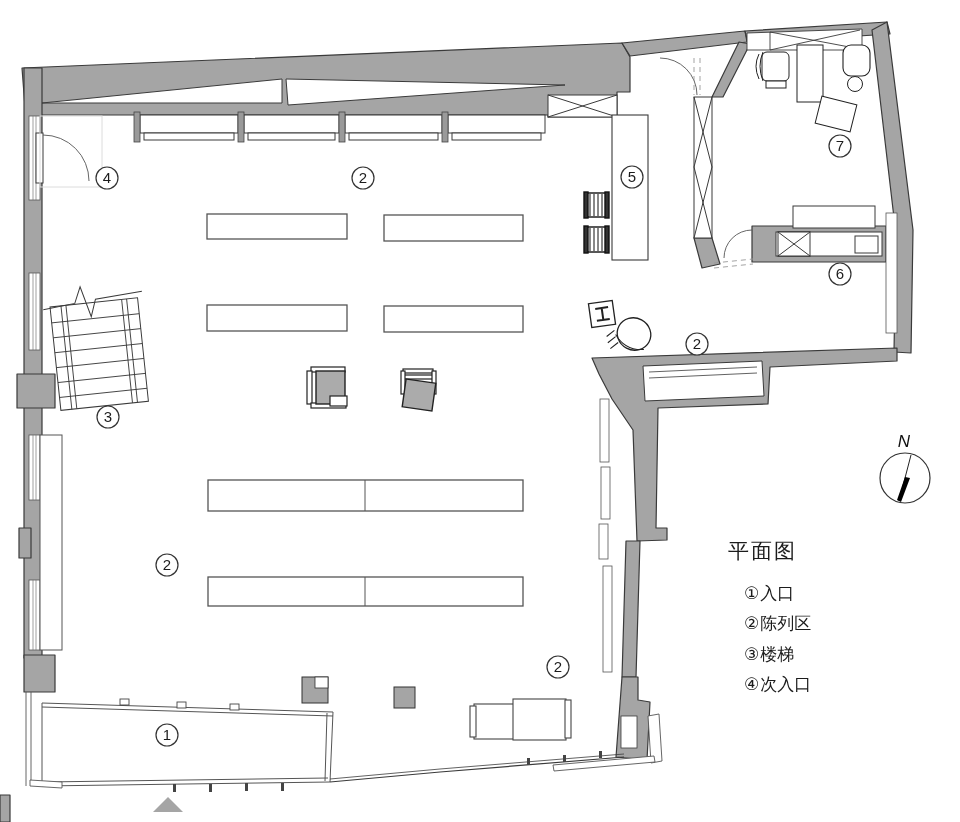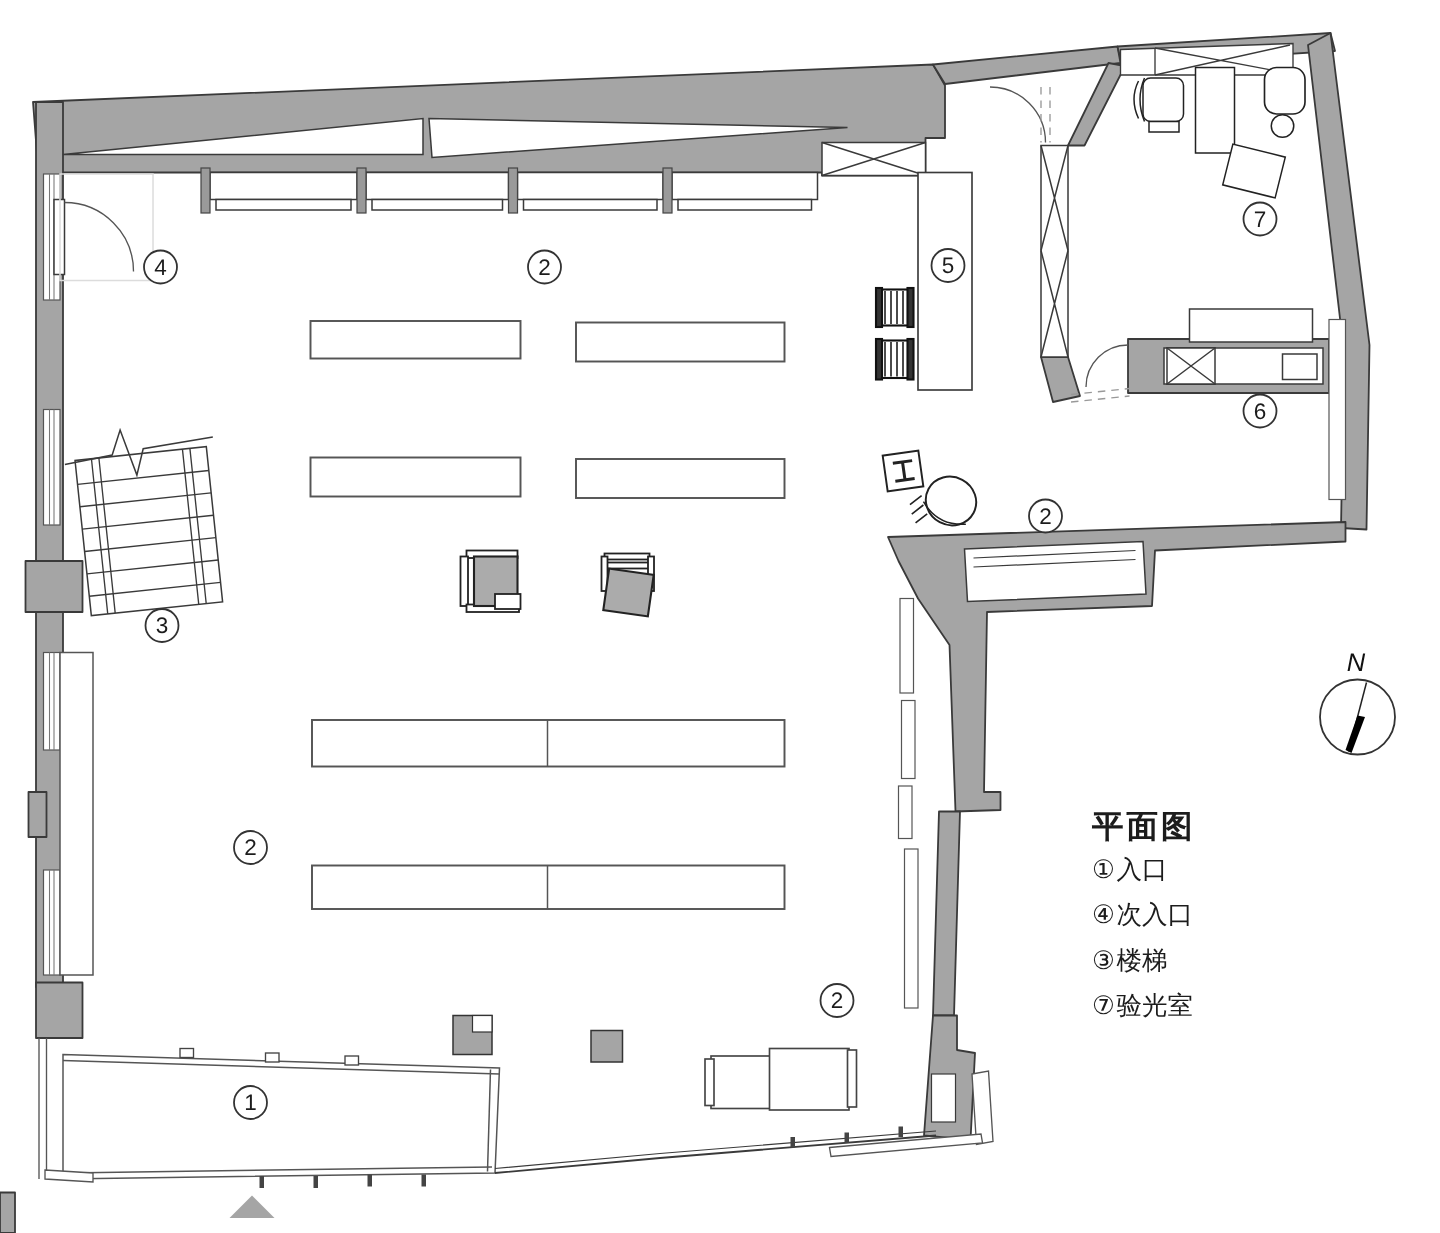--- a/index.html
+++ b/index.html
@@ -3,22 +3,22 @@
 <meta charset="utf-8">
 <style>
   html,body{margin:0;padding:0;}
   body{
     width:960px;height:822px;position:relative;background:#ffffff;
     font-family:"Liberation Sans","DejaVu Sans",sans-serif;color:#1c1c1c;
     overflow:hidden;
   }
   #plan-svg{position:absolute;left:0;top:0;}
   .legend{position:absolute;left:728px;top:537px;width:220px;}
-  .legend-title{font-size:21px;font-weight:700;letter-spacing:2px;}
-  .legend-item{font-size:17px;line-height:30.4px;white-space:nowrap;}
+  .legend-title{font-size:21px;font-weight:400;letter-spacing:2px;margin-bottom:14px;}
+  .legend-item{font-size:17px;line-height:30.4px;white-space:nowrap;margin-left:16px;}
   .legend-item .num{margin-right:1px;}
   
   text.lbl{font-size:15px;fill:#1c1c1c;text-anchor:middle;}
   text.north{font-size:17px;font-style:italic;text-anchor:middle;fill:#111;}
 </style>
 </head>
 <body>
 
 <svg id="plan-svg" width="960" height="822" viewBox="0 0 960 822">
 
@@ -323,21 +323,21 @@
     <text class="north" x="904" y="447">N</text>
   </g>
 </svg>
 
 <div class="legend">
   <div class="legend-title">平面图</div>
   <div class="legend-item">
     <span class="num">①</span><span>入口</span>
   </div>
   <div class="legend-item">
-    <span class="num">④</span><span>次入口</span>
+    <span class="num">②</span><span>陈列区</span>
   </div>
   <div class="legend-item">
     <span class="num">③</span><span>楼梯</span>
   </div>
   <div class="legend-item">
-    <span class="num">⑦</span><span>验光室</span>
+    <span class="num">④</span><span>次入口</span>
   </div>
 </div>
 
 </body></html>

